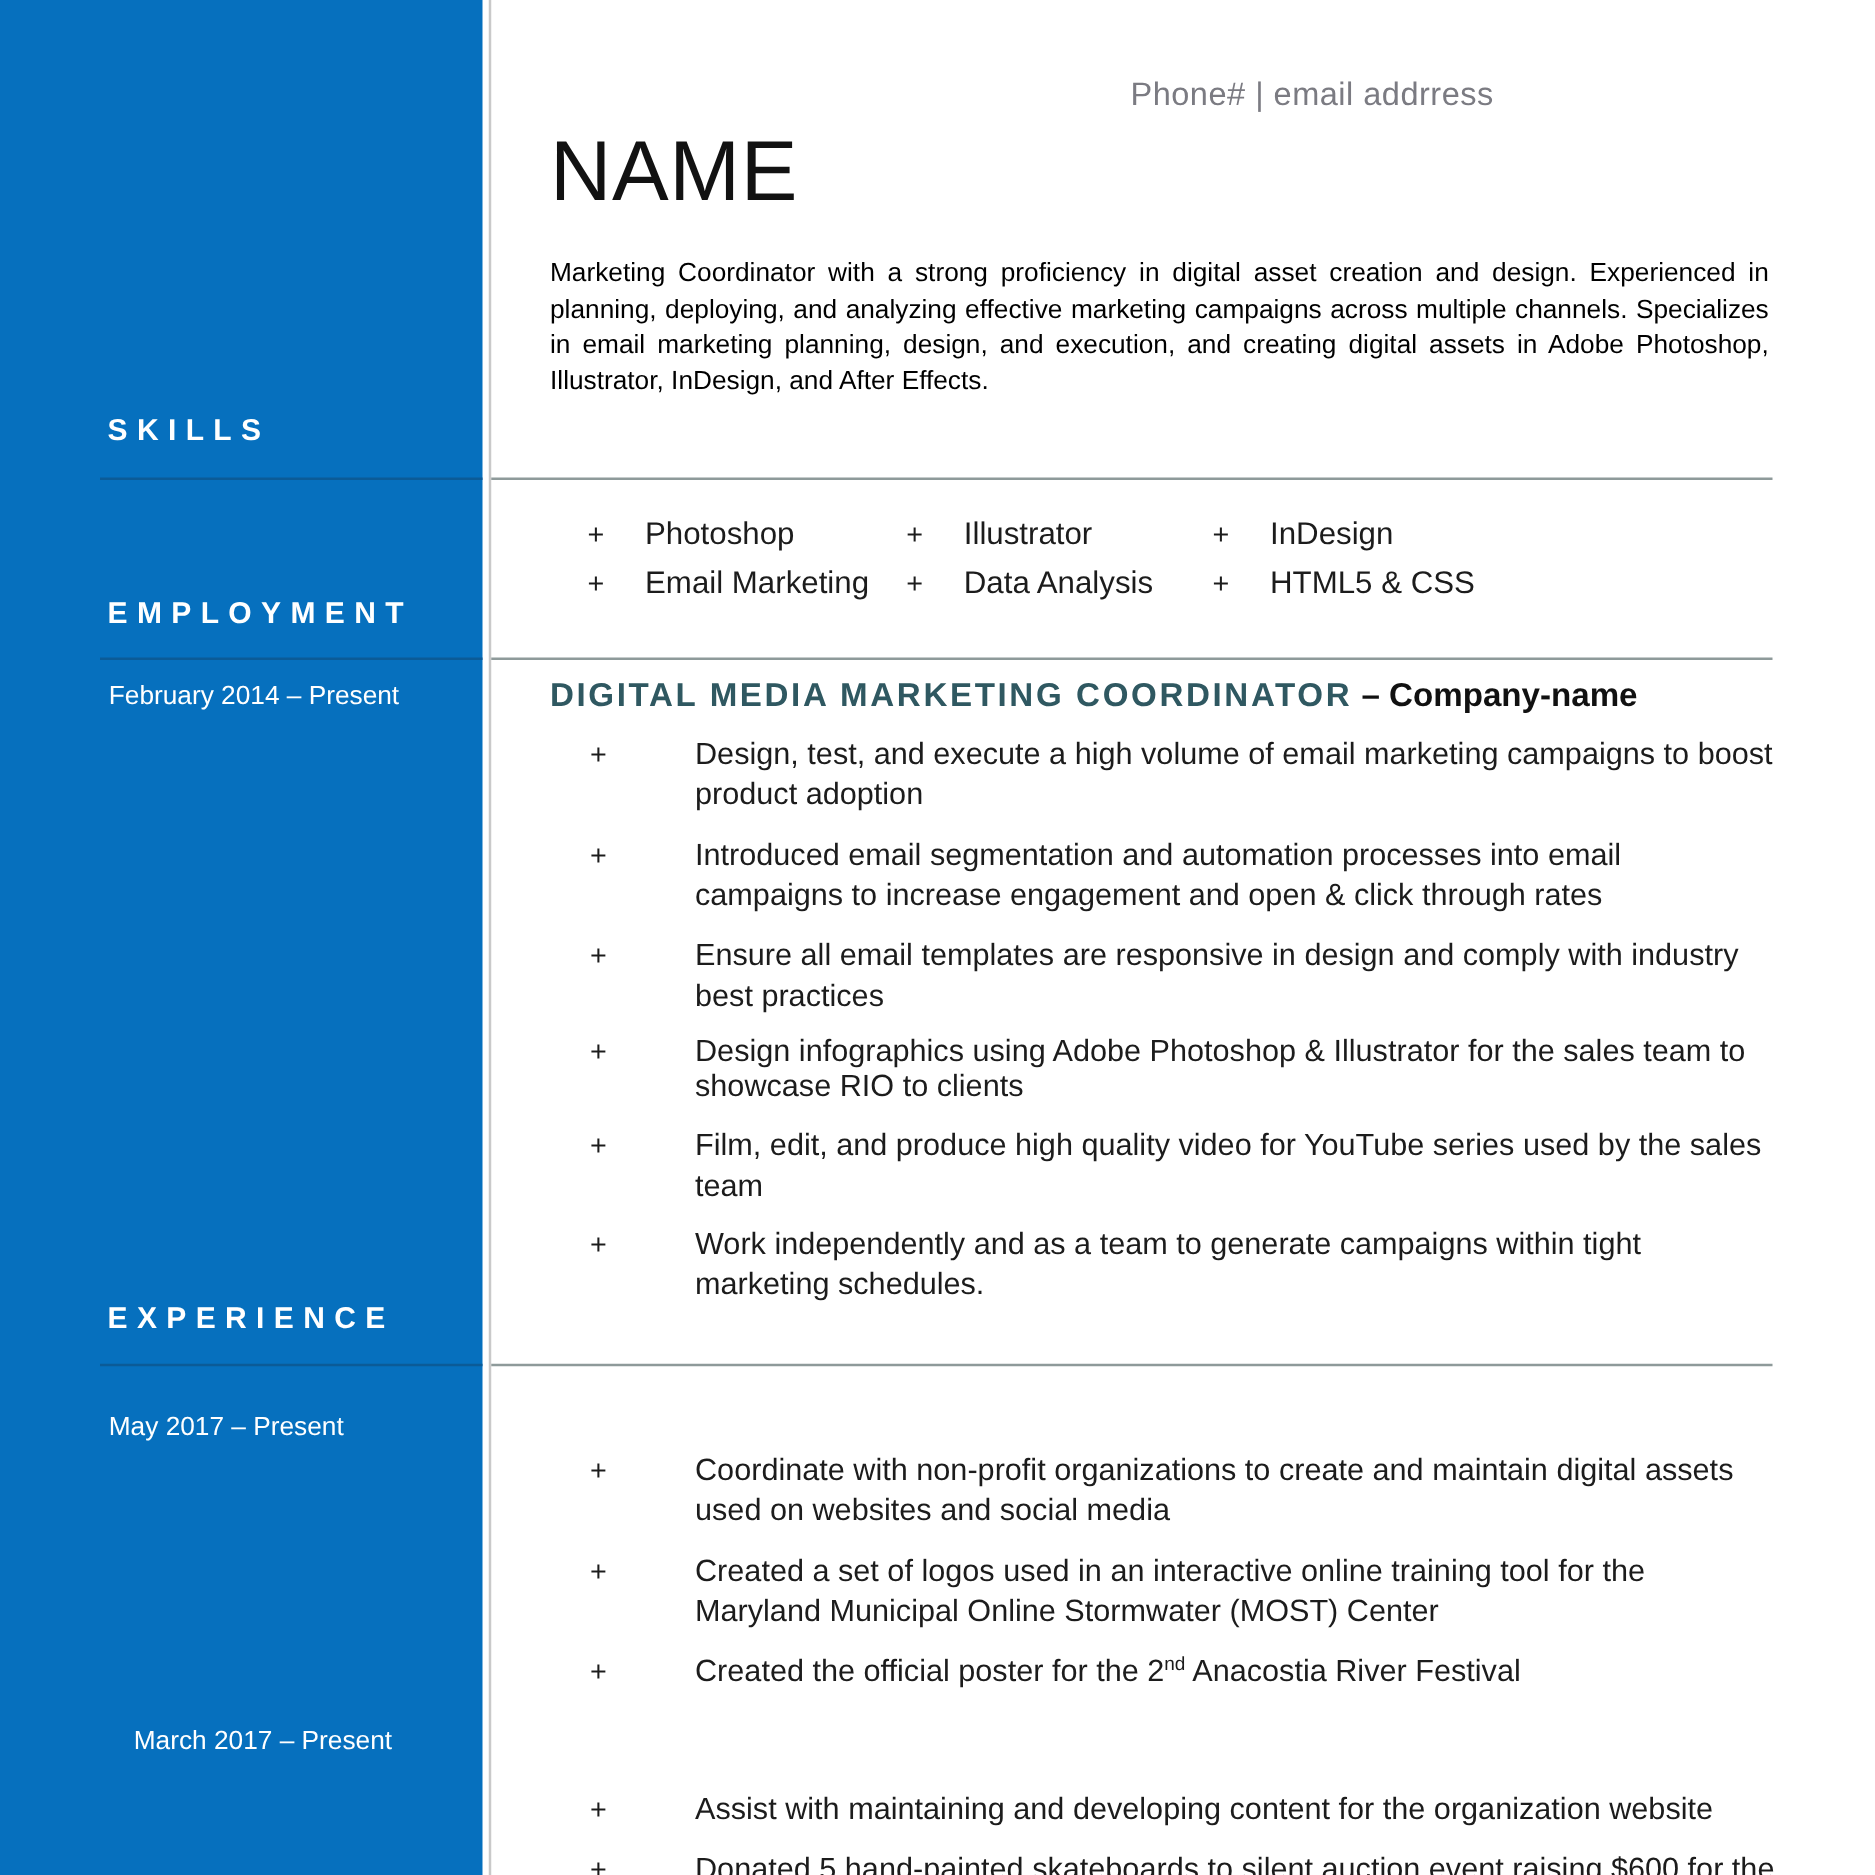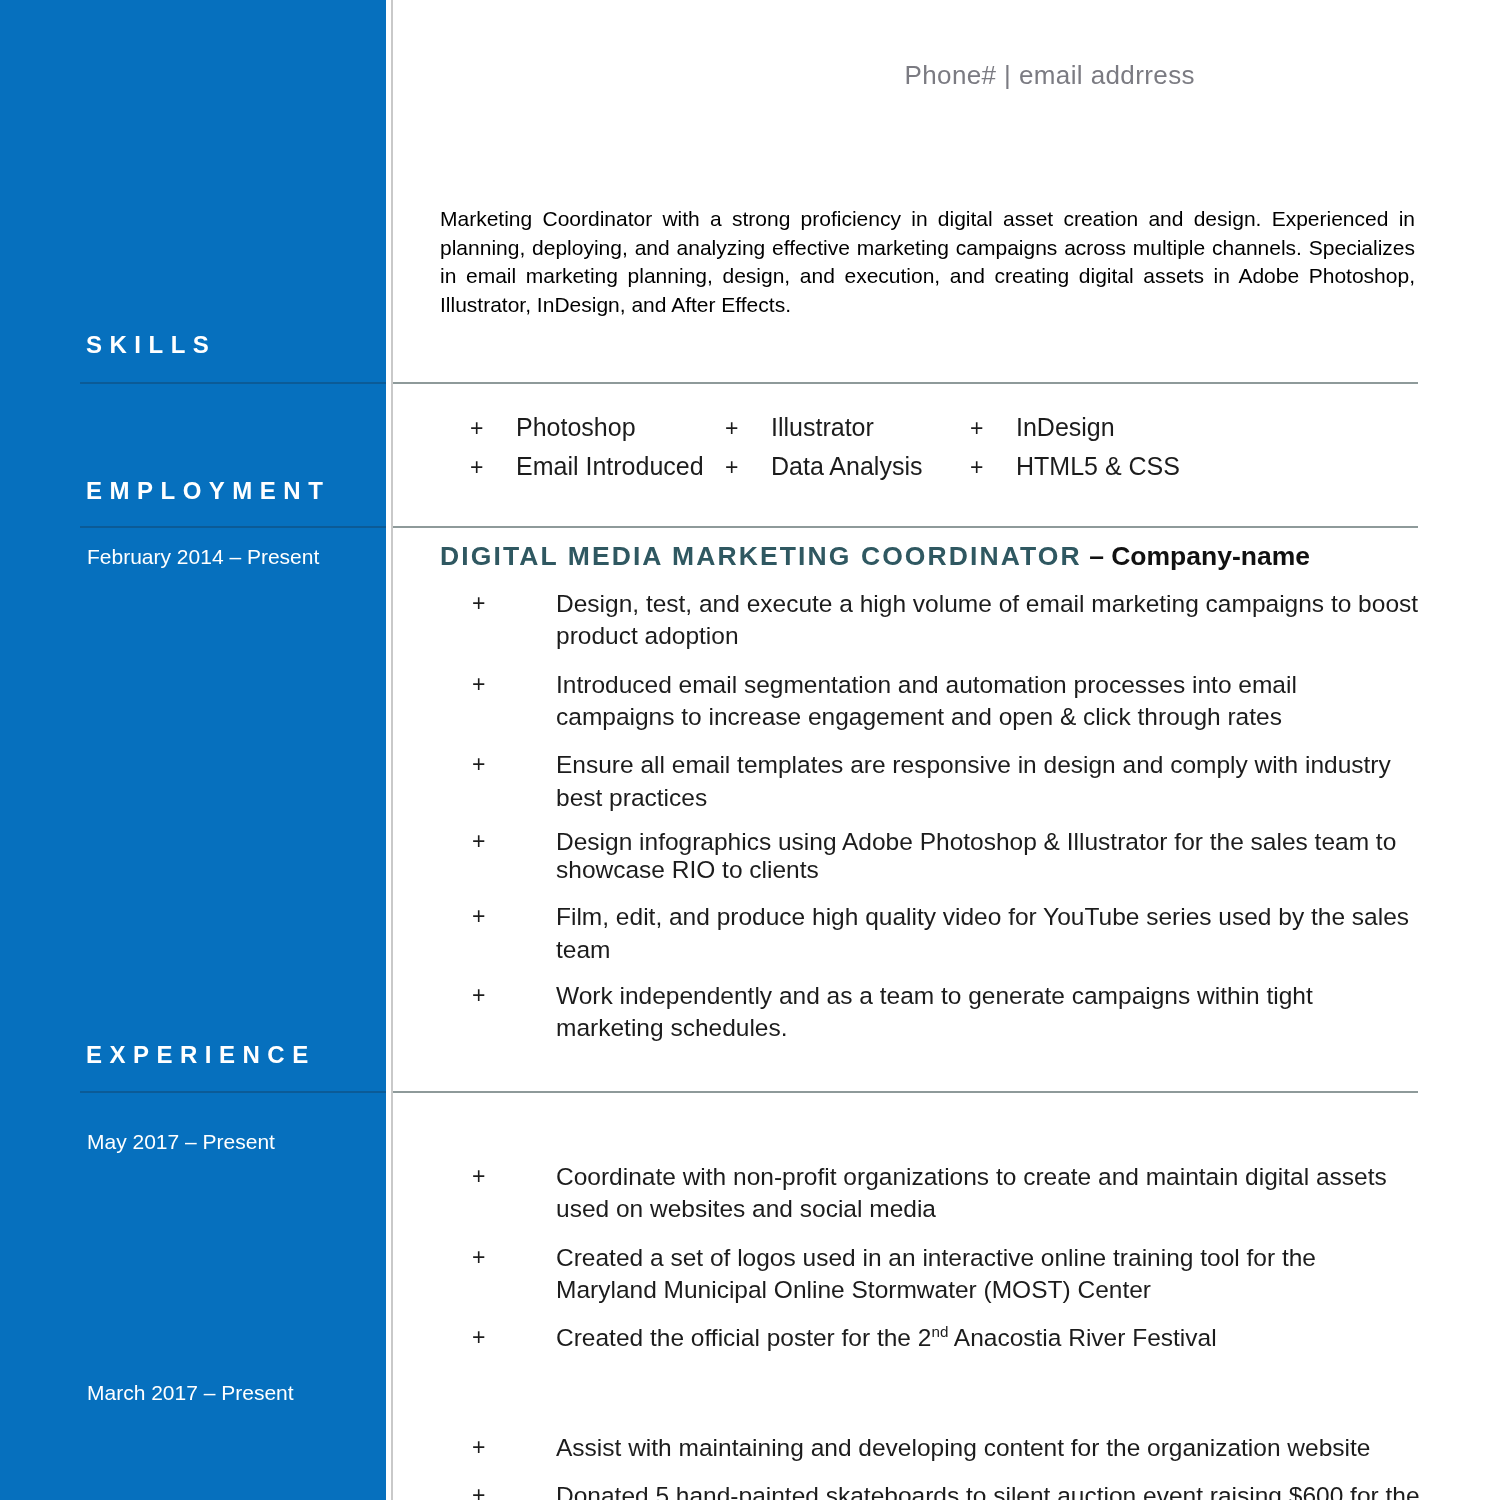--- a/index.html
+++ b/index.html
@@ -175,47 +175,48 @@
   <div class="sidebar-rule" style="top:526px;"></div>
   <div class="sidebar-rule" style="top:1091px;"></div>
   <div class="vrule"></div>
 
   <div class="side-heading" style="top:331px;">SKILLS</div>
   <div class="side-heading" style="top:477px;">EMPLOYMENT</div>
   <div class="side-heading" style="top:1041px;">EXPERIENCE</div>
 
   <div class="side-date" style="top:545px;">February 2014 – Present</div>
   <div class="side-date" style="top:1116px;margin-top:14px;">May 2017 – Present</div>
-  <div class="side-date" style="top:1381px;">March 2017 – Present</div>
+  <div class="side-date" style="top:1381px;margin-left:20px;">March 2017 – Present</div>
 
   <div class="content">
 
     <div class="contact">Phone# | email addrress</div>
 
+    <div class="name">NAME</div>
 
     <div class="summary">Marketing Coordinator with a strong proficiency in digital asset creation and design. Experienced in planning, deploying, and analyzing effective marketing campaigns across multiple channels. Specializes in email marketing planning, design, and execution, and creating digital assets in Adobe Photoshop, Illustrator, InDesign, and After Effects.</div>
 
     <div class="hrule" style="top:382px;"></div>
 
     <div class="skills">
       <div class="skill">
         <span class="plus">+</span>
         <span>Photoshop</span>
       </div>
       <div class="skill">
         <span class="plus">+</span>
         <span>Illustrator</span>
       </div>
       <div class="skill">
         <span class="plus">+</span>
         <span>InDesign</span>
       </div>
       <div class="skill">
         <span class="plus">+</span>
-        <span>Email Introduced</span>
+        <span>Email Marketing</span>
       </div>
       <div class="skill">
         <span class="plus">+</span>
         <span>Data Analysis</span>
       </div>
       <div class="skill">
         <span class="plus">+</span>
         <span>HTML5 &amp; CSS</span>
       </div>
     </div>

